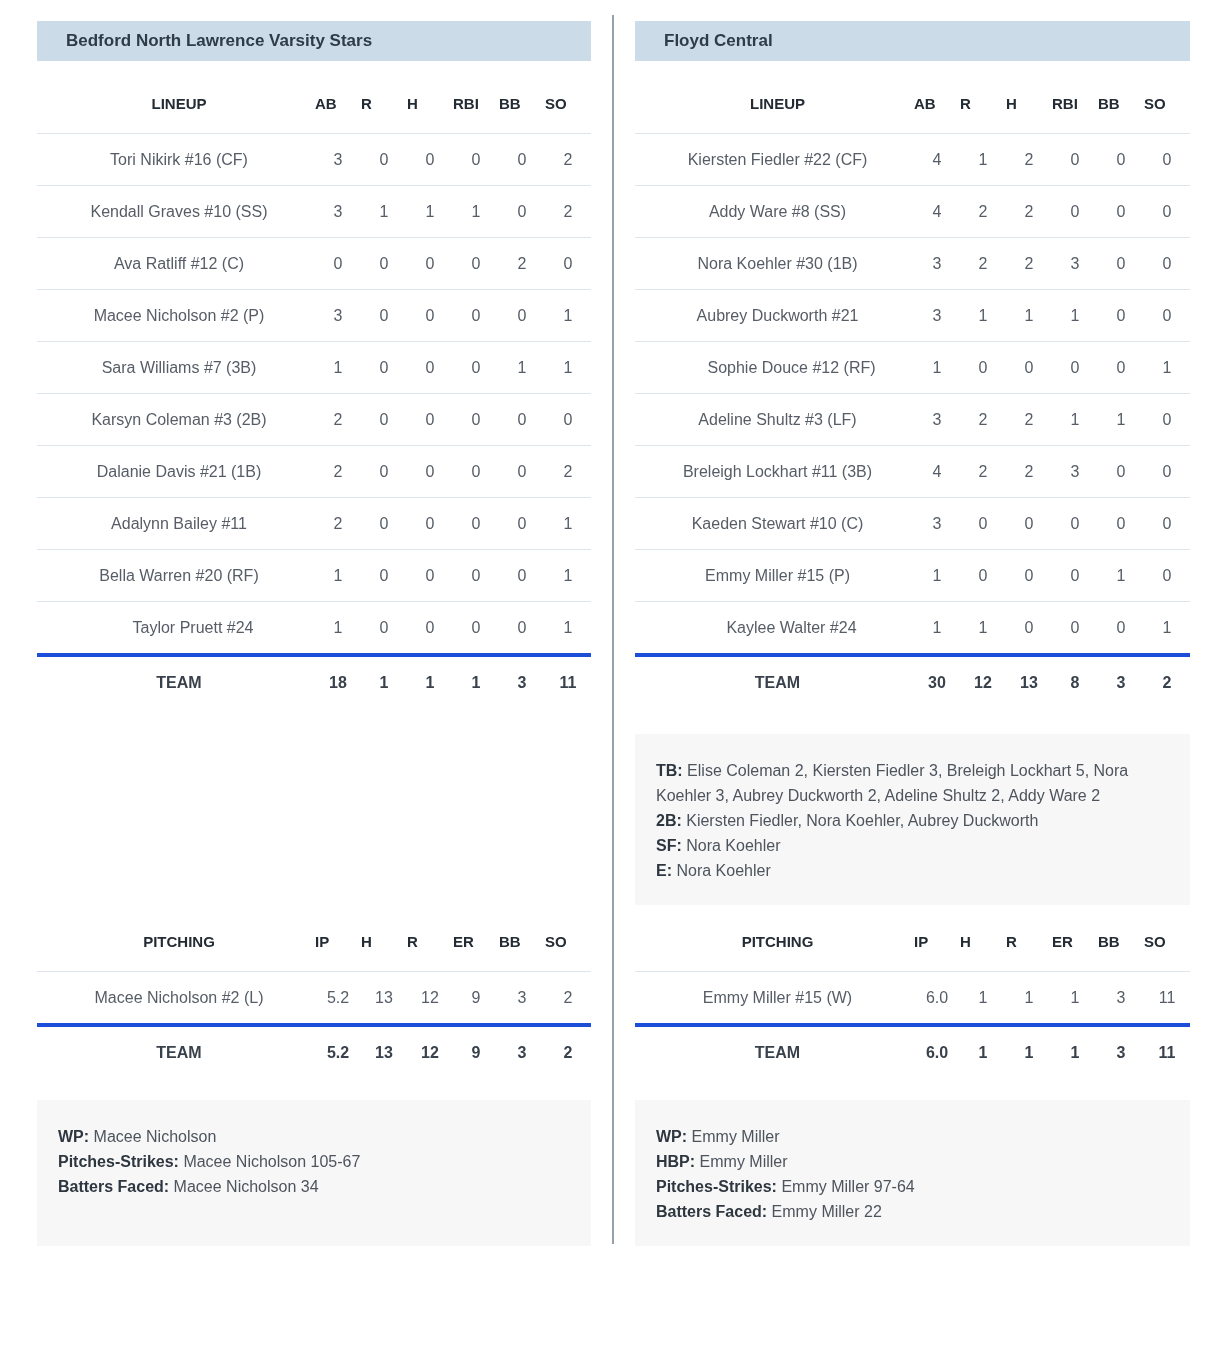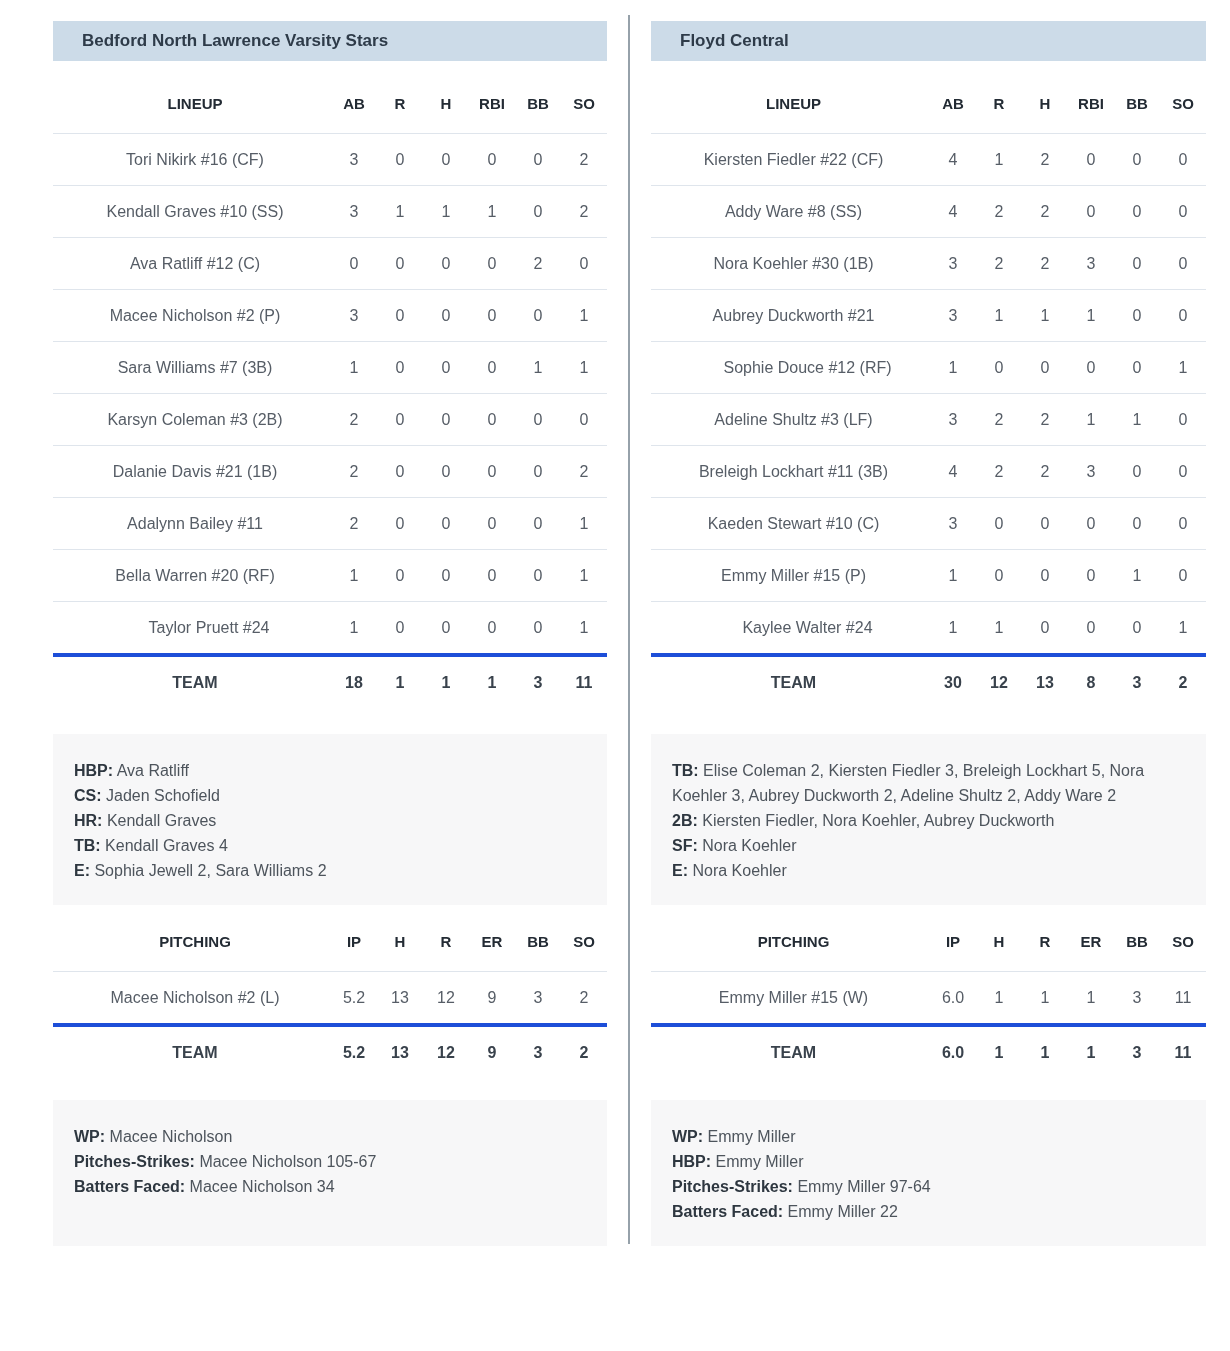--- a/index.html
+++ b/index.html
@@ -8,21 +8,20 @@
     font-family:"Liberation Sans","DejaVu Sans",sans-serif;
     color:#4d545c;
     -webkit-font-smoothing:antialiased;
   }
   .grid{
     display:grid;
     grid-template-columns:554px 2px 555px;
     column-gap:21px;
     padding:21px 12px 8px 37px;
     align-items:start;
-    margin-left:16px;
   }
   .col-l{grid-column:1;}
   .col-r{grid-column:3;}
   .r1{grid-row:1;} .r2{grid-row:2;} .r3{grid-row:3;} .r4{grid-row:4;} .r5{grid-row:5;}
   .vdivider{
     grid-column:2;grid-row:1 / span 5;
     align-self:stretch;justify-self:center;
     width:2px;background:#949fa;
     background:#96a1aa;
     margin:-6px 0 2px 0;
@@ -35,21 +34,21 @@
     box-sizing:border-box;
   }
   table.stats-table{
     width:100%;border-collapse:collapse;table-layout:fixed;
     align-self:start;
   }
   table.stats-table col.c-name{width:auto;}
   table.stats-table col.c-stat{width:46px;}
   .stats-table th{
     font-size:15px;font-weight:700;color:#232b34;
-    text-align:center;padding:14px 0 21px 0;white-space:nowrap;
+    text-align:left;padding:14px 0 21px 0;white-space:nowrap;
   }
   .stats-table th.name-col{text-align:center;padding-left:6px;}
   .stats-table td{
     font-size:16px;color:#565d66;text-align:center;
     padding:15px 0;line-height:21px;
     border-top:1px solid #dfe5ec;white-space:nowrap;
     overflow:hidden;
   }
   .stats-table td.name-col{text-align:center;padding-left:6px;}
   .stats-table tr.sub-row td.name-col{padding-left:34px;}
@@ -323,27 +322,20 @@
           <td class="stat-col">30</td>
           <td class="stat-col">12</td>
           <td class="stat-col">13</td>
           <td class="stat-col">8</td>
           <td class="stat-col">3</td>
           <td class="stat-col">2</td>
         </tr>
       </tbody>
     </table>
 
-  <div class="notes-box batting col-l r3">
-      <div class="note-line"><b>HBP:</b> Ava Ratliff</div>
-      <div class="note-line"><b>CS:</b> Jaden Schofield</div>
-      <div class="note-line"><b>HR:</b> Kendall Graves</div>
-      <div class="note-line"><b>TB:</b> Kendall Graves 4</div>
-      <div class="note-line"><b>E:</b> Sophia Jewell 2, Sara Williams 2</div>
-    </div>
   <div class="notes-box batting col-r r3">
       <div class="note-line"><b>TB:</b> Elise Coleman 2, Kiersten Fiedler 3, Breleigh Lockhart 5, Nora Koehler 3, Aubrey Duckworth 2, Adeline Shultz 2, Addy Ware 2</div>
       <div class="note-line"><b>2B:</b> Kiersten Fiedler, Nora Koehler, Aubrey Duckworth</div>
       <div class="note-line"><b>SF:</b> Nora Koehler</div>
       <div class="note-line"><b>E:</b> Nora Koehler</div>
     </div>
 
   <table class="stats-table pitching col-l r4">
       <colgroup>
         <col class="c-name">

